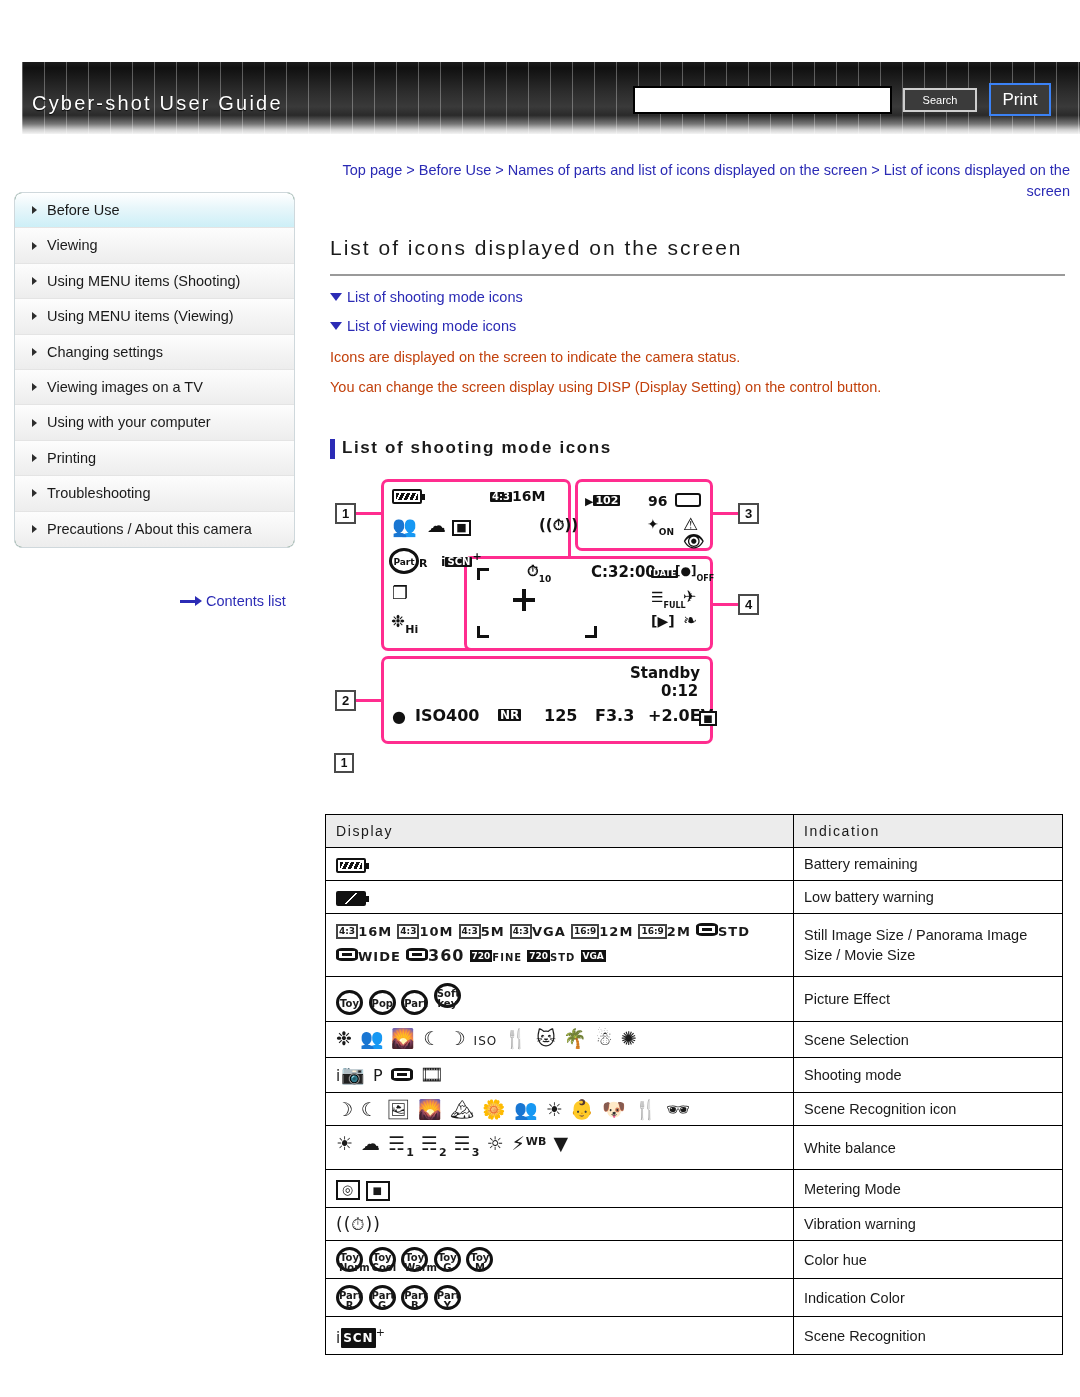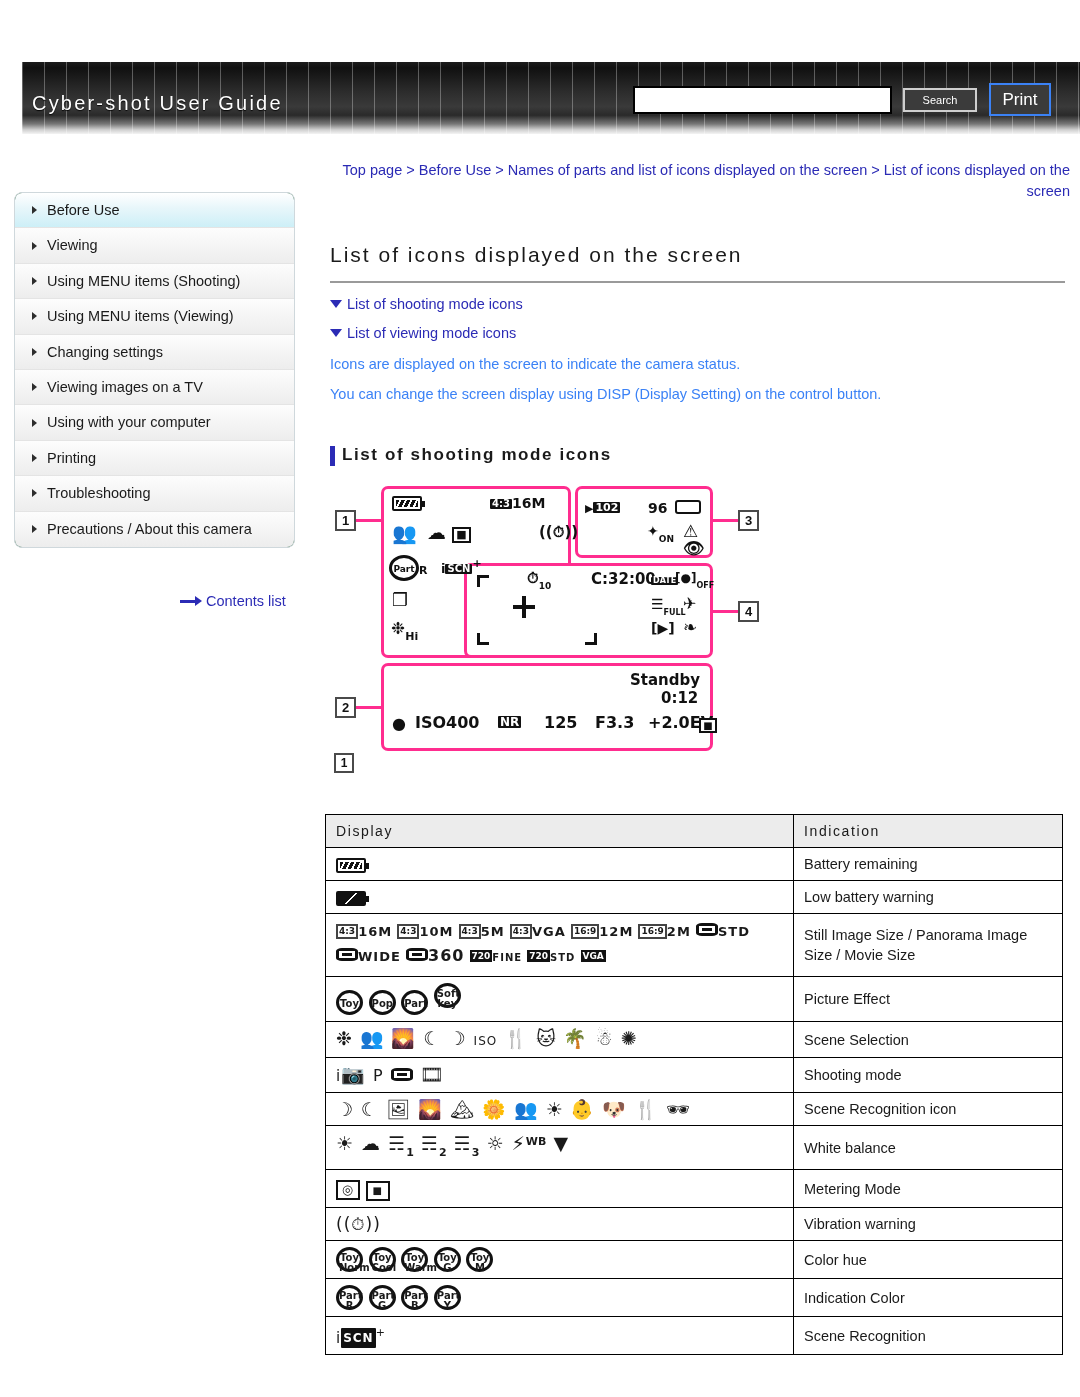--- a/index.html
+++ b/index.html
@@ -148,21 +148,21 @@
     right: 0; top: 0;
     width: 0; height: 0;
     border-left: 7px solid #2b2bb5;
     border-top: 5px solid transparent;
     border-bottom: 5px solid transparent;
   }
 
   
   .main {
     position: absolute;
-    left: 330px; top: 243px;
+    left: 330px; top: 236px;
     width: 735px;
   }
   .page-title {
     font-size: 21px;
     color: #1a1a1a;
     letter-spacing: 2.0px;
     font-weight: 400;
     margin: 0 0 10px 0;
     padding-bottom: 14px;
     border-bottom: 2px solid #9a9a9a;
@@ -180,21 +180,21 @@
     display: inline-block;
     width: 0; height: 0;
     border-top: 8px solid #2b2bb5;
     border-left: 6px solid transparent;
     border-right: 6px solid transparent;
     margin-right: 5px;
     vertical-align: 1px;
   }
   .intro-p {
     font-size: 14.5px;
-    color: #3b82f6;
+    color: #c2410c;
     line-height: 22px;
     margin: 8px 0 0 0;
   }
   .sec-title {
     position: relative;
     font-size: 17px;
     letter-spacing: 1.6px;
     color: #1a1a1a;
     margin: 40px 0 0 0;
     padding-left: 12px;

